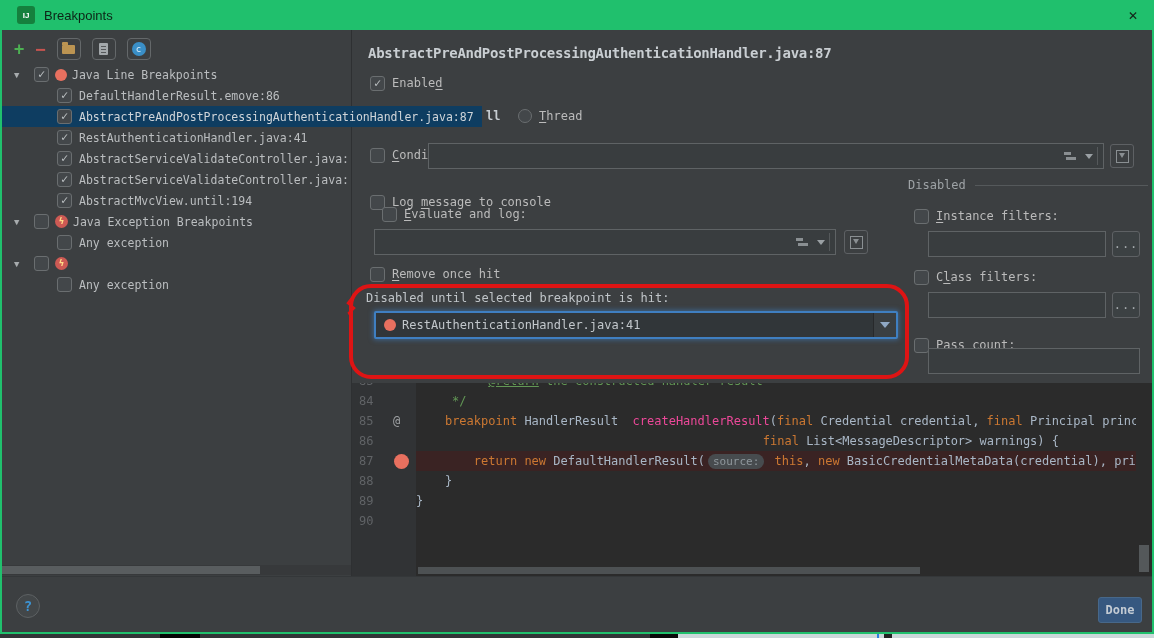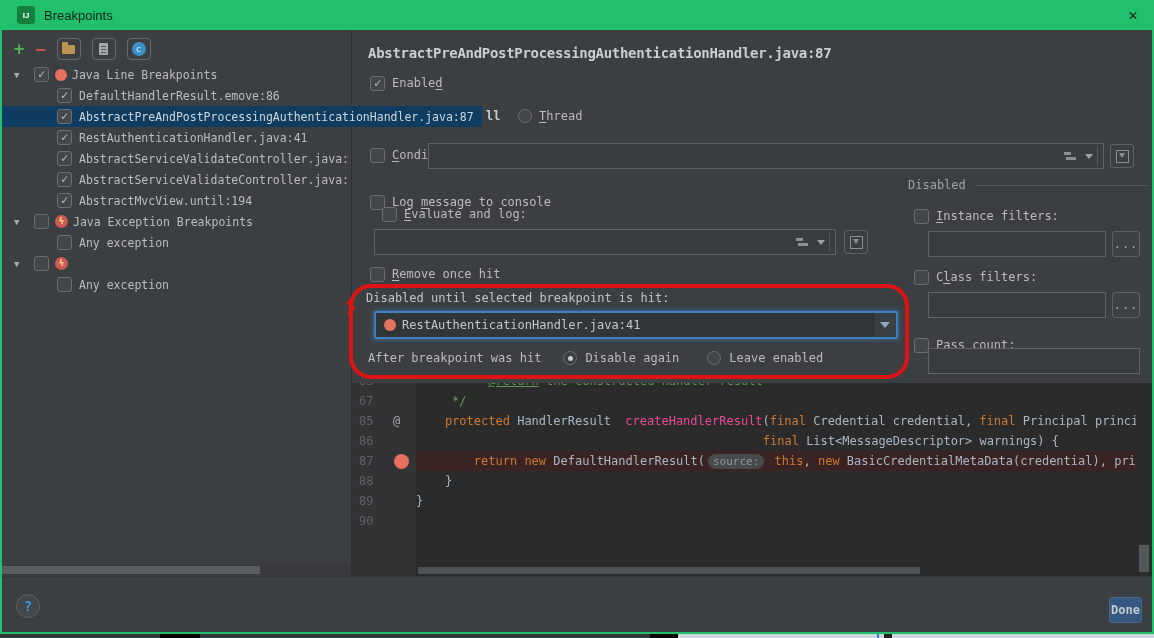--- a/index.html
+++ b/index.html
@@ -139,21 +139,21 @@
   .seg-c{color:#629755;}
   .seg-ct{color:#629755;text-decoration:underline;}
   .seg-i{background:#474b4e;color:#8f979c;border-radius:8px;padding:1px 5px;font-size:11px;margin:0 3px;}
   #ed-vthumb{position:absolute;right:5px;top:162px;width:10px;height:27px;background:#54585a;cursor:pointer;}
   #ed-hthumb{position:absolute;left:66px;bottom:2px;width:502px;height:7px;background:#4d5153;cursor:pointer;}
   
   #bottombar{position:absolute;left:0;top:576px;width:100%;height:56px;background:#3c3f41;border-top:1px solid #343739;}
   #help{position:absolute;left:16px;top:17px;width:24px;height:24px;box-sizing:border-box;border:1px solid #5d6163;
         border-radius:50%;background:#434749;color:#3d93d2;font-weight:bold;font-size:14px;
         display:flex;align-items:center;justify-content:center;cursor:pointer;}
-  #done{position:absolute;right:12px;top:20px;width:33px;height:26px;box-sizing:border-box;background:#365880;
+  #done{position:absolute;right:12px;top:20px;width:44px;height:26px;box-sizing:border-box;background:#365880;
         border:1px solid #47688a;border-radius:3px;color:#c3cbd3;font-weight:bold;font-size:12px;
         display:flex;align-items:center;justify-content:center;cursor:pointer;}
 </style>
 </head>
 <body>
 
 <div id="window">
 
   <div class="titlebar">
     <div class="logo">IJ</div>
@@ -253,27 +253,20 @@
     </svg>
   </div>
 
   <div id="dua-label">Disabled until selected breakpoint is hit:</div>
   <div id="combo">
     <span class="dot"></span>
     <span id="combo-text">RestAuthenticationHandler.java:41</span>
     <span id="combo-arrow"></span>
   </div>
 
-  <div id="after-row">
-    <span class="lbl">After breakpoint was hit</span>
-    <span class="radio sel"></span>
-    <span class="lbl">Disable again</span>
-    <span class="radio" style="margin-left:28px;margin-right:8px;"></span>
-    <span class="lbl">Leave enabled</span>
-  </div>
 
   <div id="filters-hdr">
     <span>Disabled</span>
     <span class="sep"></span>
   </div>
   <div class="chkrow" id="row-instance">
     <span class="cb"></span>
     <span class="lbl"><u>I</u>nstance filters:</span>
   </div>
   <div class="field" id="instance-field"></div>
@@ -289,36 +282,36 @@
   <div class="chkrow" id="row-pass">
     <span class="cb"></span>
     <span class="lbl"><u>P</u>ass count:</span>
   </div>
   <div class="field" id="pass-field"></div>
 
   <div id="editor">
     <div id="gutter">
         <div id="gcol">
           <div class="gnum">83</div>
-          <div class="gnum">67</div>
+          <div class="gnum">84</div>
           <div class="gnum">85</div>
           <div class="gnum">86</div>
           <div class="gnum">87</div>
           <div class="gnum">88</div>
           <div class="gnum">89</div>
           <div class="gnum">90</div>
         </div>
         <span class="gat" style="top: 30px;">@</span>
         <span class="gbp" style="top: 71px;"></span>
       </div>
     <div id="code">
         <div id="ccol">
           <div class="cl"><span class="seg-c">        * </span><span class="seg-ct">@return</span><span class="seg-c"> the constructed handler result</span></div>
           <div class="cl"><span class="seg-c">     */</span></div>
-          <div class="cl"><span class="seg-p">    </span><span class="seg-k">protected </span><span class="seg-p">HandlerResult </span><span class="seg-m">createHandlerResult</span><span class="seg-p">(</span><span class="seg-k">final </span><span class="seg-p">Credential credential, </span><span class="seg-k">final </span><span class="seg-p">Principal principal,</span></div>
+          <div class="cl"><span class="seg-p">    </span><span class="seg-k">breakpoint </span><span class="seg-p">HandlerResult </span><span class="seg-m">createHandlerResult</span><span class="seg-p">(</span><span class="seg-k">final </span><span class="seg-p">Credential credential, </span><span class="seg-k">final </span><span class="seg-p">Principal principal,</span></div>
           <div class="cl"><span class="seg-p">                                                </span><span class="seg-k">final </span><span class="seg-p">List&lt;MessageDescriptor&gt; warnings) {</span></div>
           <div class="cl hl"><span class="seg-p">        </span><span class="seg-k">return </span><span class="seg-k">new </span><span class="seg-p">DefaultHandlerResult(</span><span class="seg-i">source:</span><span class="seg-p"> </span><span class="seg-k">this</span><span class="seg-p">, </span><span class="seg-k">new </span><span class="seg-p">BasicCredentialMetaData(credential), principal, warnings);</span></div>
           <div class="cl"><span class="seg-p">    }</span></div>
           <div class="cl"><span class="seg-p">}</span></div>
           <div class="cl"></div>
         </div>
       </div>
     <div id="ed-vthumb"></div>
     <div id="ed-hthumb"></div>
   </div>

